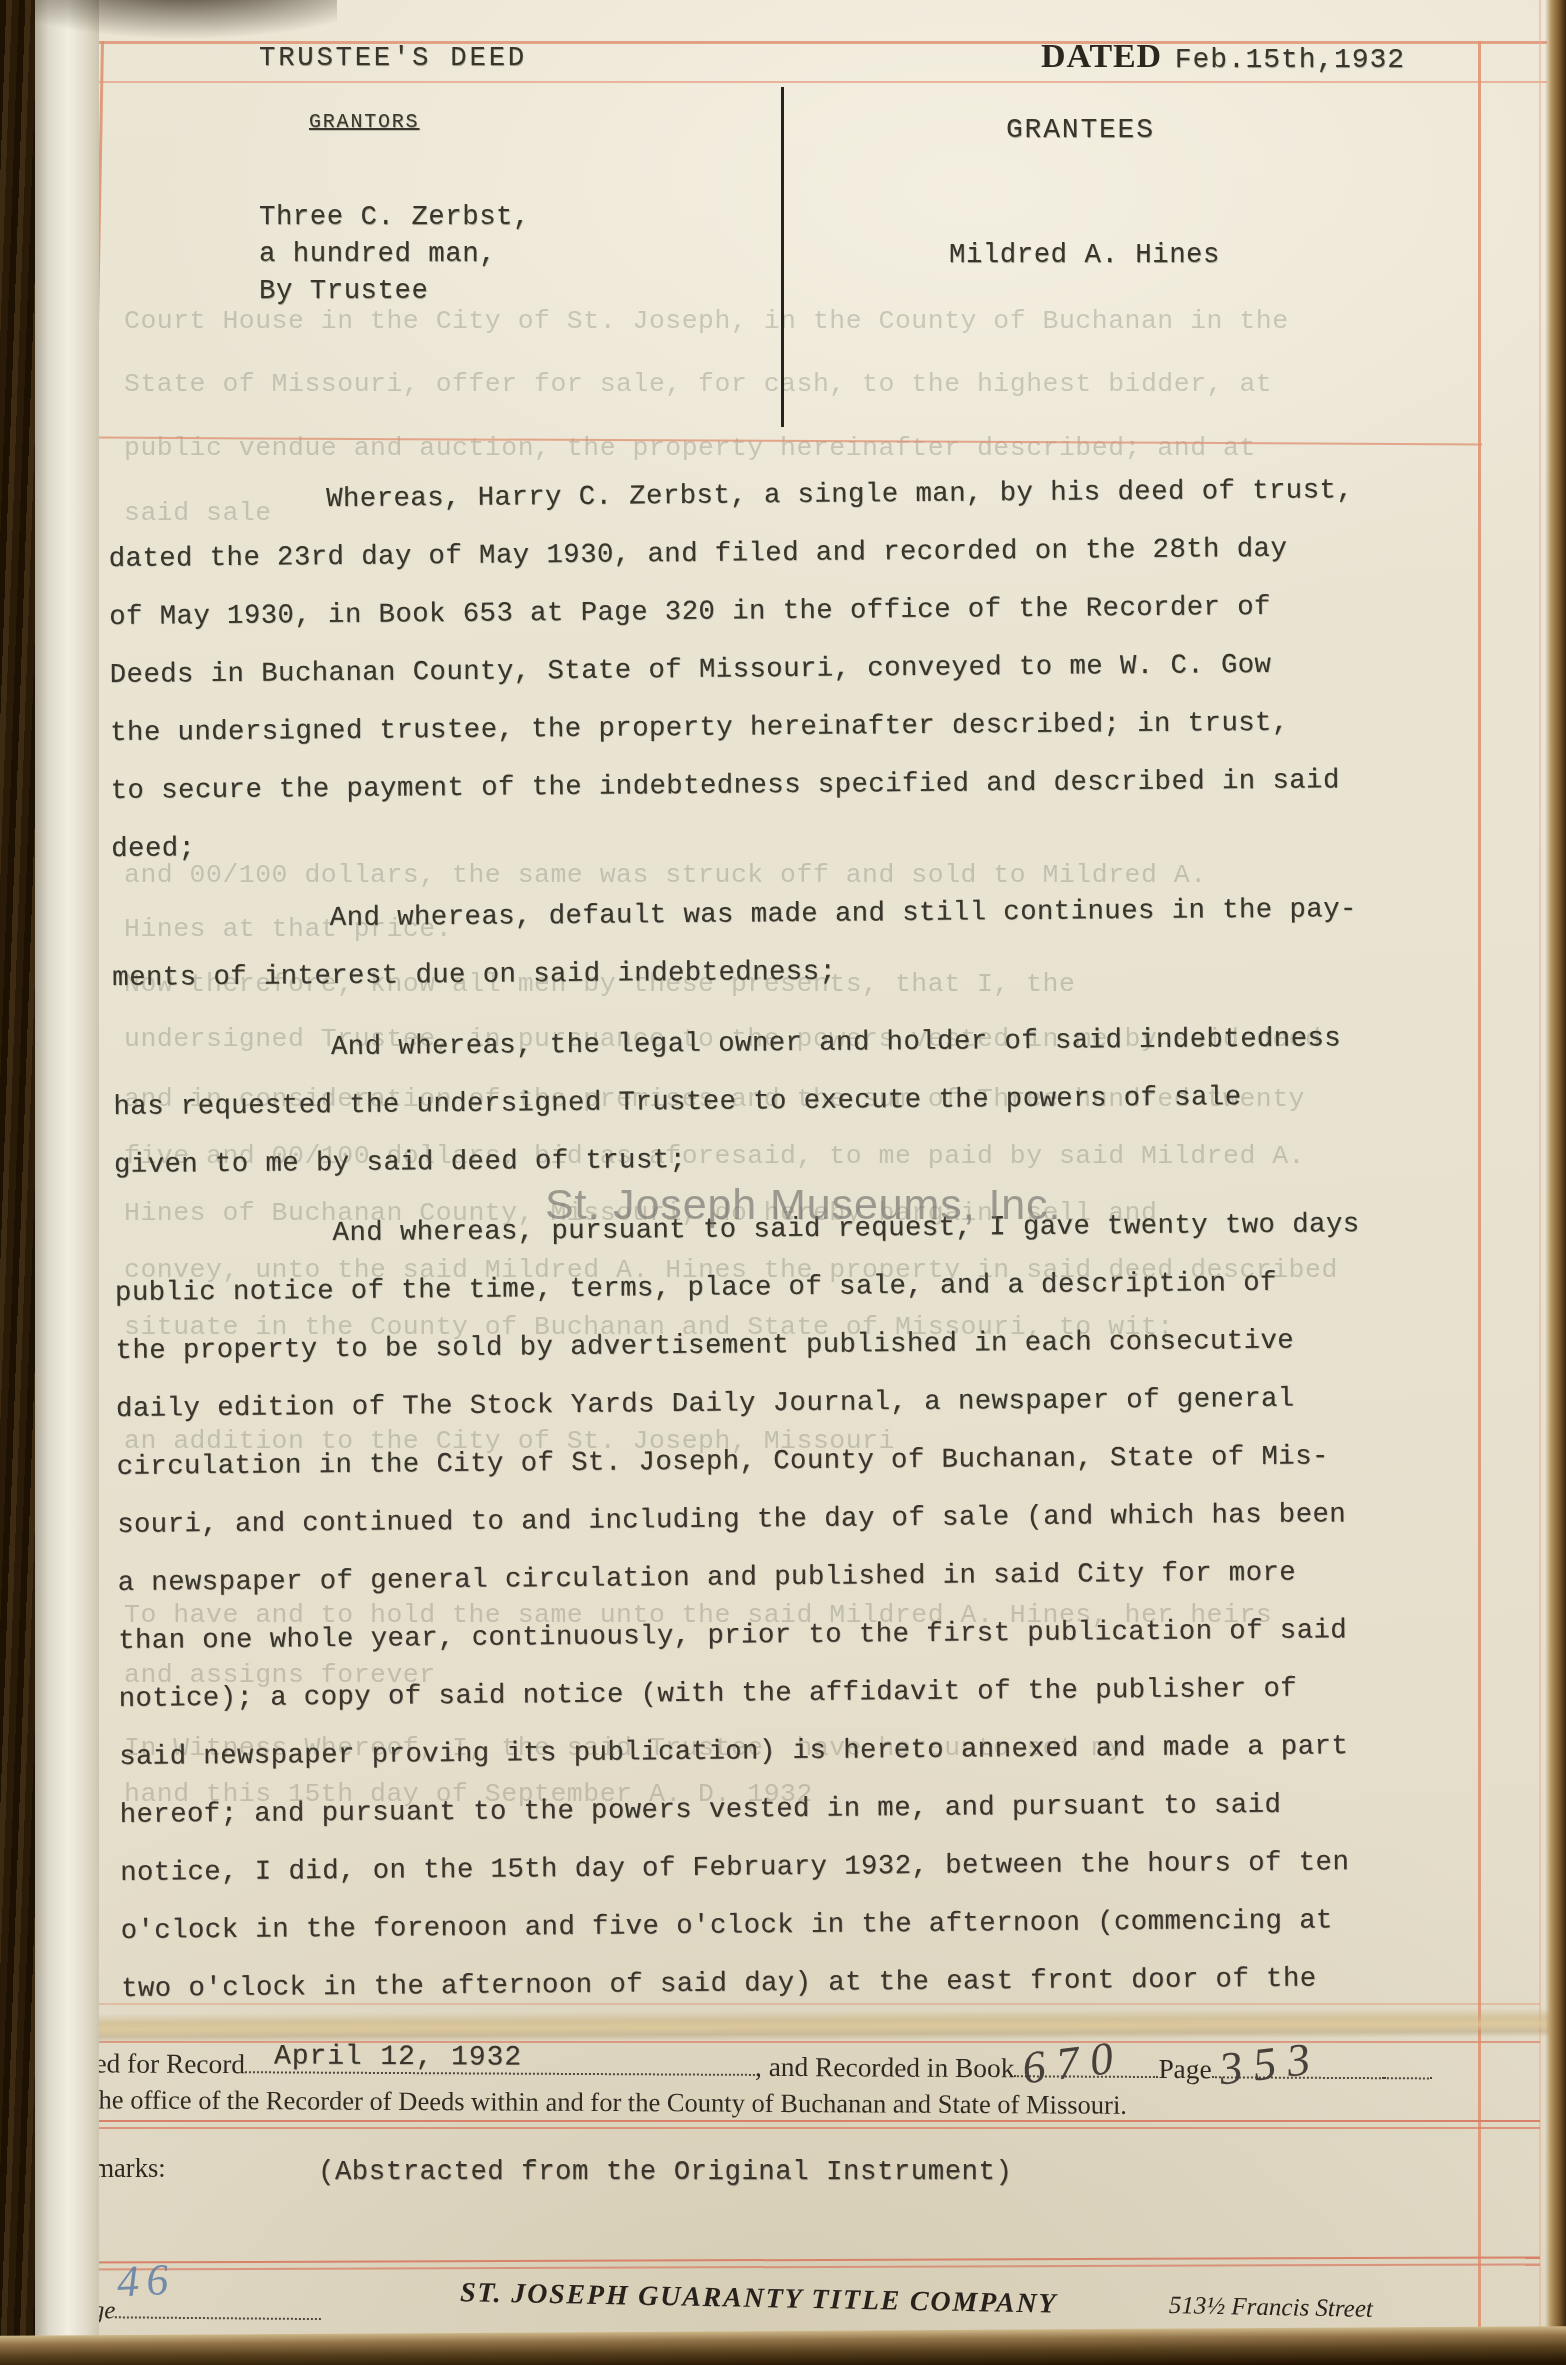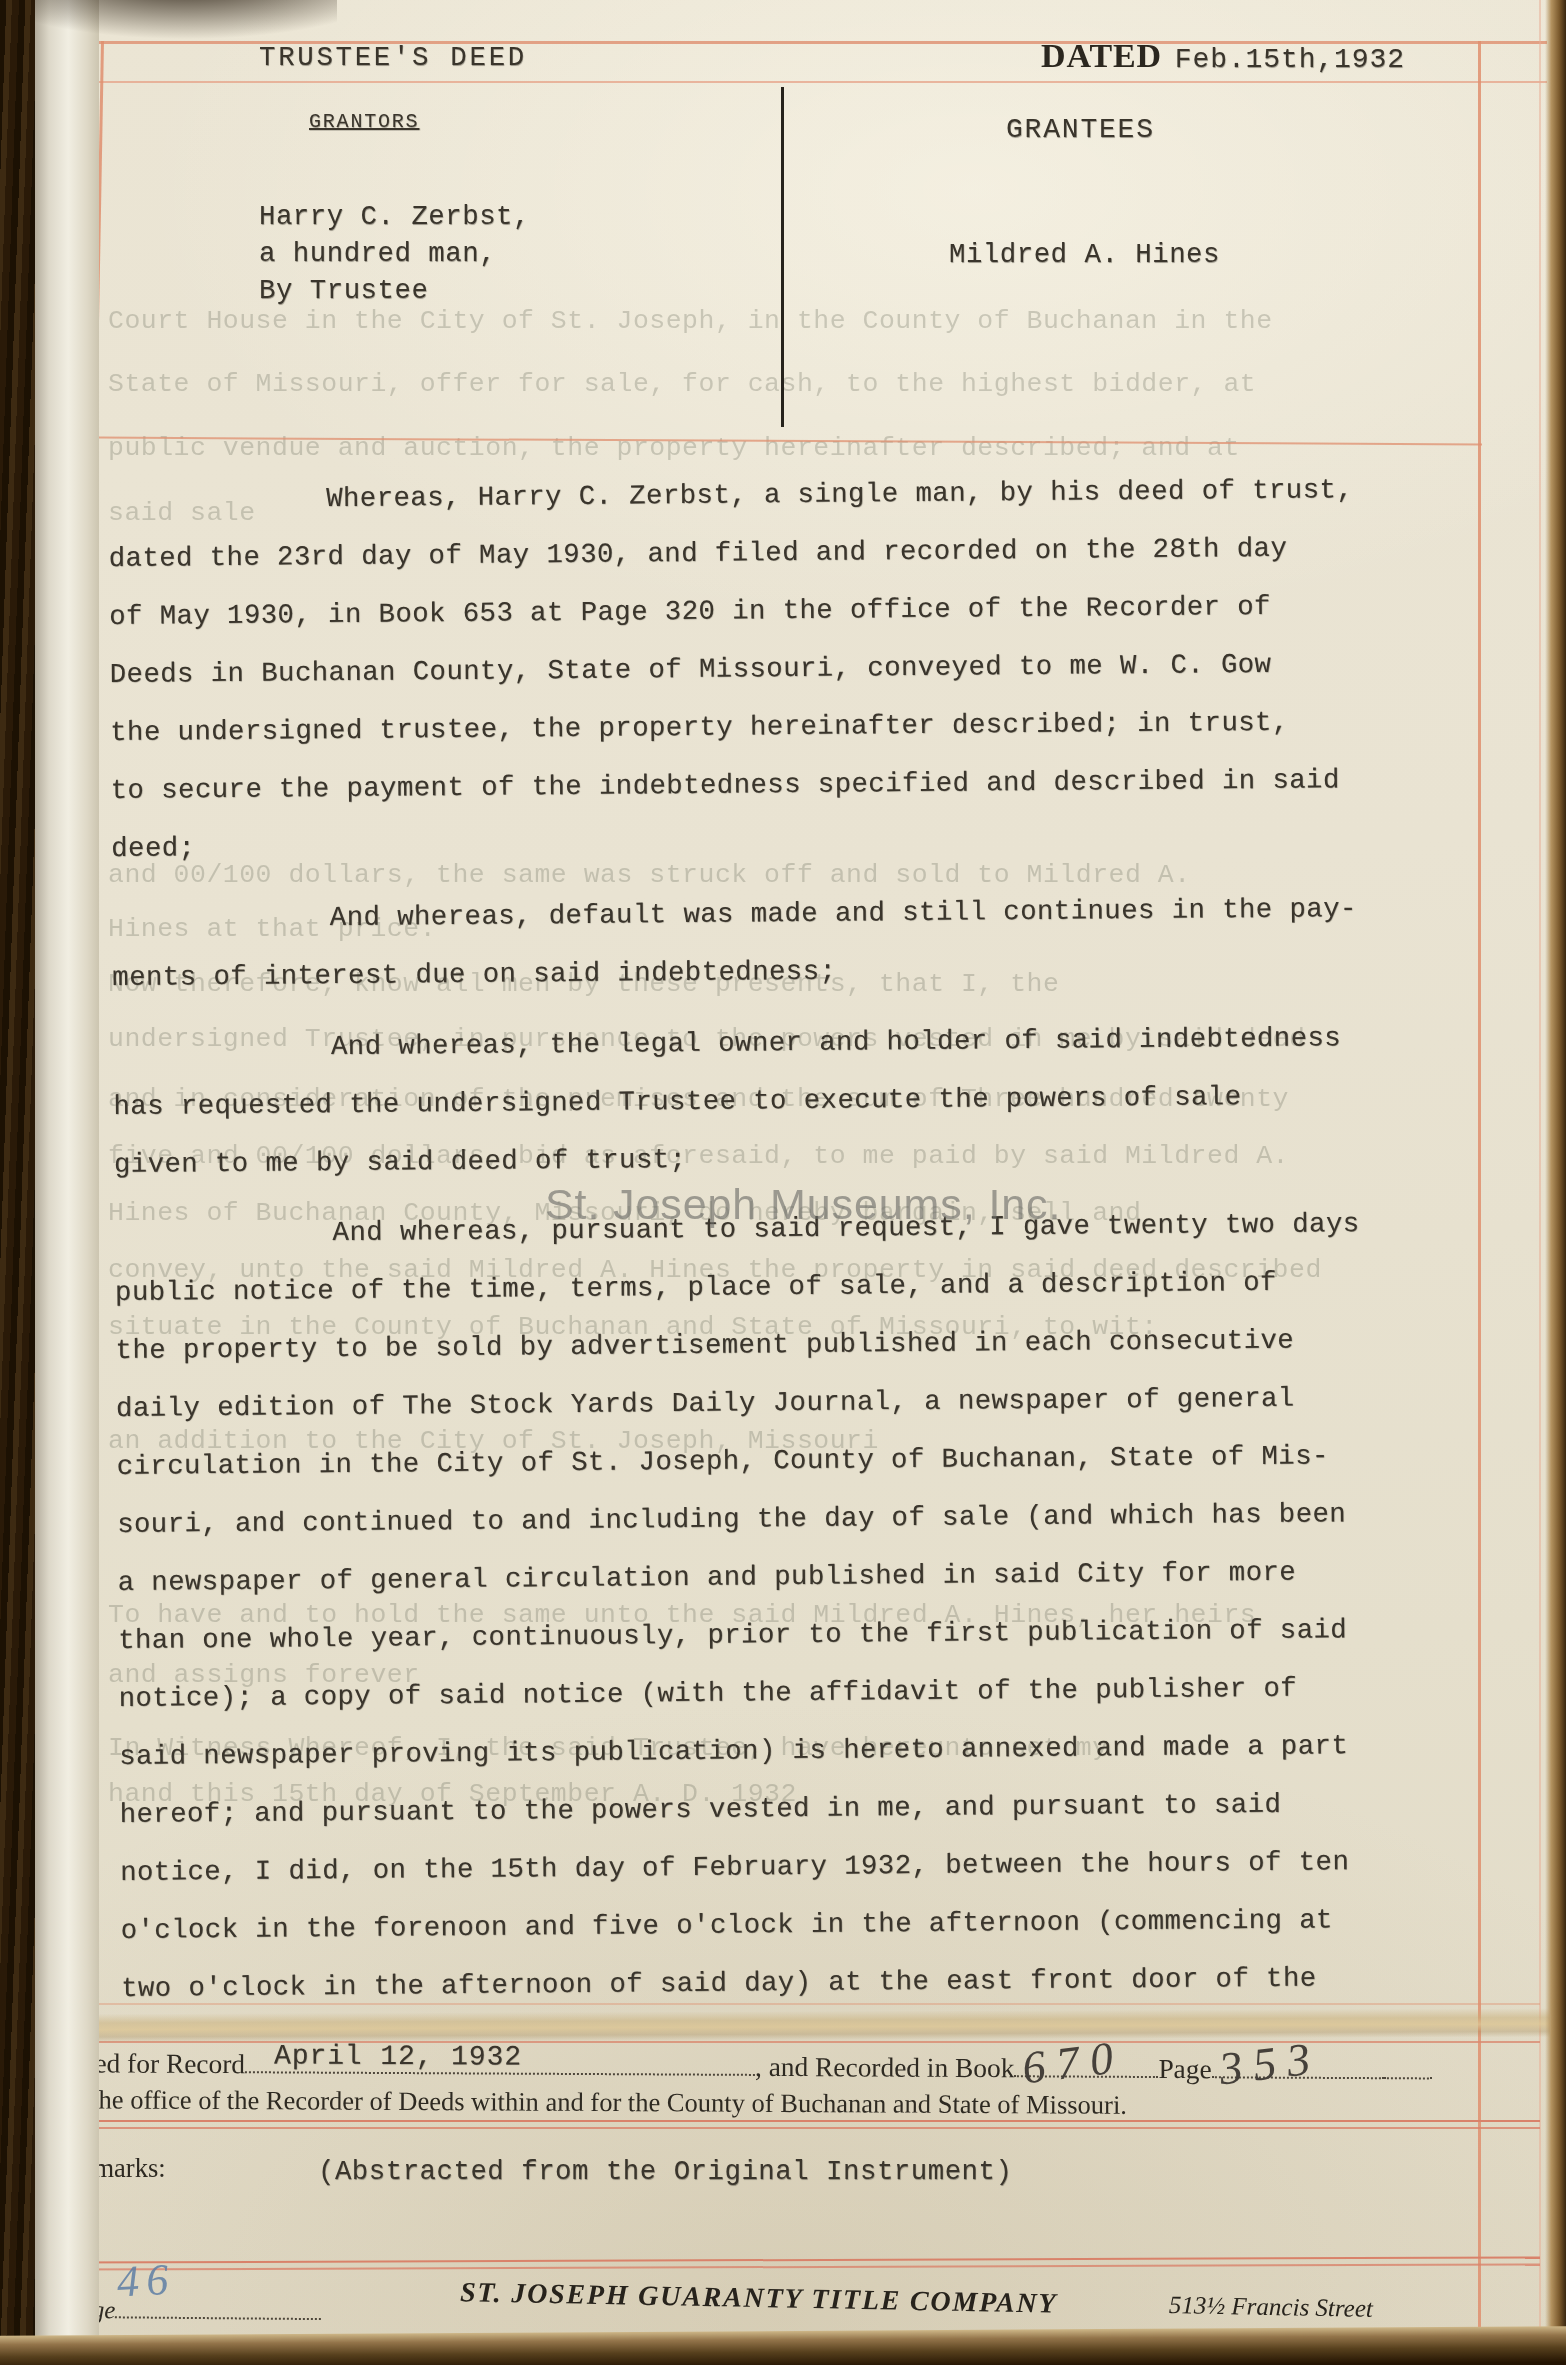--- a/index.html
+++ b/index.html
@@ -46,21 +46,21 @@
   .dated-label{font-family:"Liberation Serif",serif;font-weight:bold;font-size:34px;color:#2b271f;letter-spacing:0.9px;}
   .dated-value{font-size:28px;letter-spacing:0.9px;}
   .grantors-head{left:309px;top:110px;font-size:20px;letter-spacing:1.8px;text-decoration:underline;}
   .grantees-head{left:1006px;top:114px;font-size:28px;letter-spacing:1.8px;}
   .party-block{position:absolute;z-index:3;}
   .grantors-block{left:259px;top:198px;}
   .grantees-block{left:949px;top:236px;}
   .party-block .typed-line{font-family:"Liberation Mono","DejaVu Sans Mono",monospace;color:#3a352c;
     text-shadow:0.5px 0.5px 0.7px rgba(58,53,44,.45);font-size:27.4px;line-height:37px;white-space:pre;letter-spacing:0.5px;}
   .ghost-layer{position:absolute;left:0;top:0;z-index:1;}
-  .ghost-line{position:absolute;left:108px;font-family:"Liberation Mono","DejaVu Sans Mono",monospace;
+  .ghost-line{position:absolute;left:124px;font-family:"Liberation Mono","DejaVu Sans Mono",monospace;
     font-size:26.5px;color:#6f7262;opacity:.30;letter-spacing:0.5px;white-space:pre;filter:blur(0.4px);}
   .body{position:absolute;left:108px;top:485px;width:1308px;z-index:3;transform:rotate(-.5deg);transform-origin:0 0;}
   .body-line{height:58px;font-size:27.4px;letter-spacing:0.4px;white-space:pre;
     font-family:"Liberation Mono","DejaVu Sans Mono",monospace;color:#3a352c;text-shadow:0.5px 0.5px 0.7px rgba(58,53,44,.45);}
   .body-line.indent{padding-left:218px;margin-top:12.8px;}
   .body .body-line:first-child{margin-top:0;}
   .watermark{left:545px;top:1180px;font-family:"Liberation Sans",sans-serif;font-size:43px;
     color:#6d6d68;opacity:.62;letter-spacing:0.9px;z-index:5;}
   .form-serif{font-family:"Liberation Serif",serif;font-size:27.4px;color:#2e2a22;}
   .filed-row{position:absolute;left:64px;top:2043px;width:1417px;display:flex;align-items:baseline;z-index:3;transform:rotate(.3deg);}
@@ -130,21 +130,21 @@
     <div class="abs typed doc-type">TRUSTEE'S DEED</div>
     <div class="abs dated">
       <span class="dated-label">DATED</span>
       <span class="typed dated-value">Feb.15th,1932</span>
     </div>
 
     <div class="abs typed grantors-head">GRANTORS</div>
     <div class="abs typed grantees-head">GRANTEES</div>
     <div class="party-block grantors-block">
 
-    <div class="typed-line">Harry C. Zerbst,</div>
+    <div class="typed-line">Three C. Zerbst,</div>
         <div class="typed-line">a hundred man,</div>
         <div class="typed-line">By Trustee</div>
       </div>
     <div class="party-block grantees-block">
 
     <div class="typed-line">Mildred A. Hines</div>
       </div>
 
     <div class="body">
 

